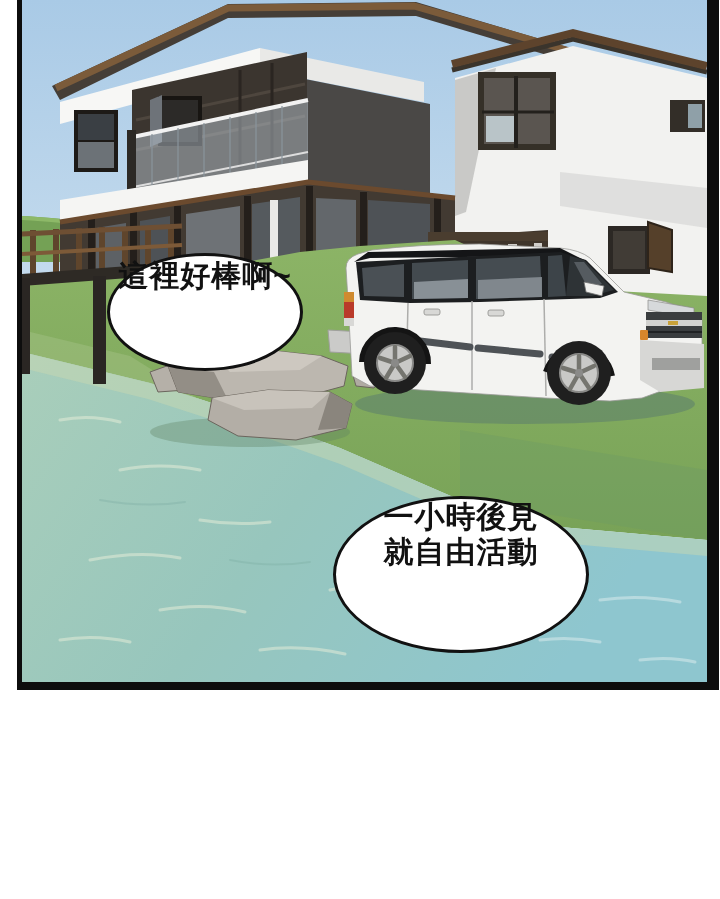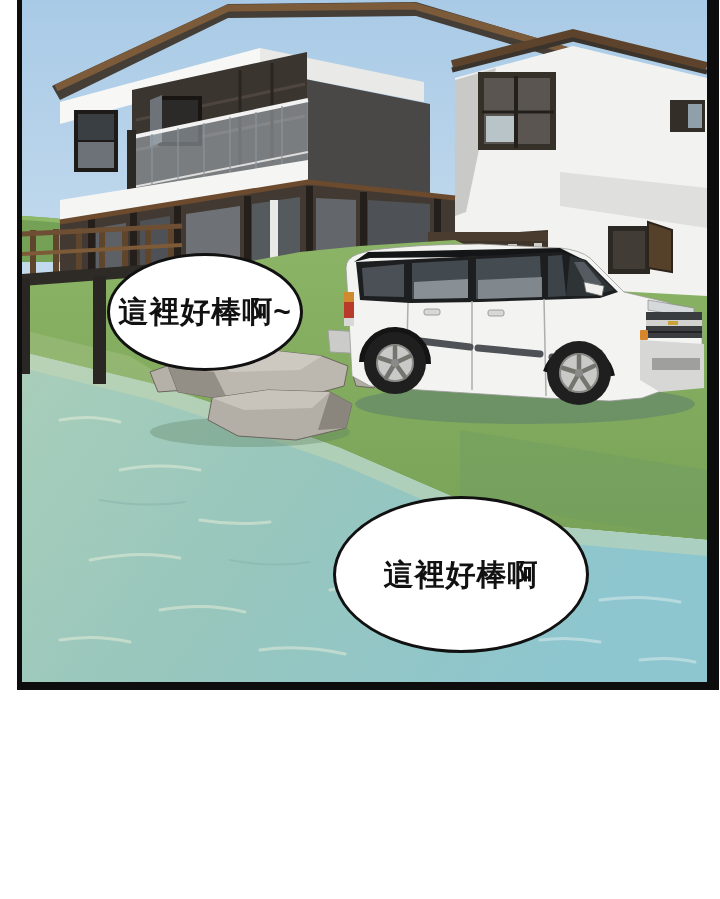--- a/index.html
+++ b/index.html
@@ -1,20 +1,20 @@
 <!DOCTYPE html>
 <html><head>
 <meta charset="utf-8">
 <style>
   html,body{margin:0;padding:0;background:#ffffff;}
   #stage{position:relative;width:720px;height:899px;background:#ffffff;overflow:hidden;
          font-family:"Liberation Sans","DejaVu Sans",sans-serif;}
   #scene-svg{position:absolute;left:0;top:0;width:720px;height:690px;display:block;}
   .bubble{position:absolute;background:#ffffff;border:3.5px solid #111111;border-radius:50%;
-          display:flex;align-items:center;justify-content:center;text-align:center;
+          display:flex;align-items:flex-start;justify-content:center;text-align:center;
           color:#111111;box-sizing:border-box;}
   #bubble-1{left:107px;top:253px;width:196px;height:118px;}
   #bubble-1 .bubble-text{font-size:30px;font-weight:600;letter-spacing:1px;white-space:nowrap;}
   #bubble-2{left:333px;top:496px;width:256px;height:157px;}
   #bubble-2 .bubble-text{font-size:30px;font-weight:600;line-height:35px;letter-spacing:1px;}
   .below-panel{position:absolute;left:0;top:690px;width:720px;height:209px;background:#ffffff;}
 </style>
 </head>
 <body>
 
@@ -306,18 +306,19 @@
       <rect x="17" y="682" width="702" height="8"></rect>
     </g>
   </svg>
 
   <div class="bubble" id="bubble-1">
     <div class="bubble-text">這裡好棒啊~</div>
   </div>
 
   <div class="bubble" id="bubble-2">
     <div class="bubble-text">
-      <div>這裡好棒啊</div>
+      <div>一小時後見</div>
+      <div>就自由活動</div>
     </div>
   </div>
 
   <div class="below-panel"></div>
 </div>
 
 </body></html>

